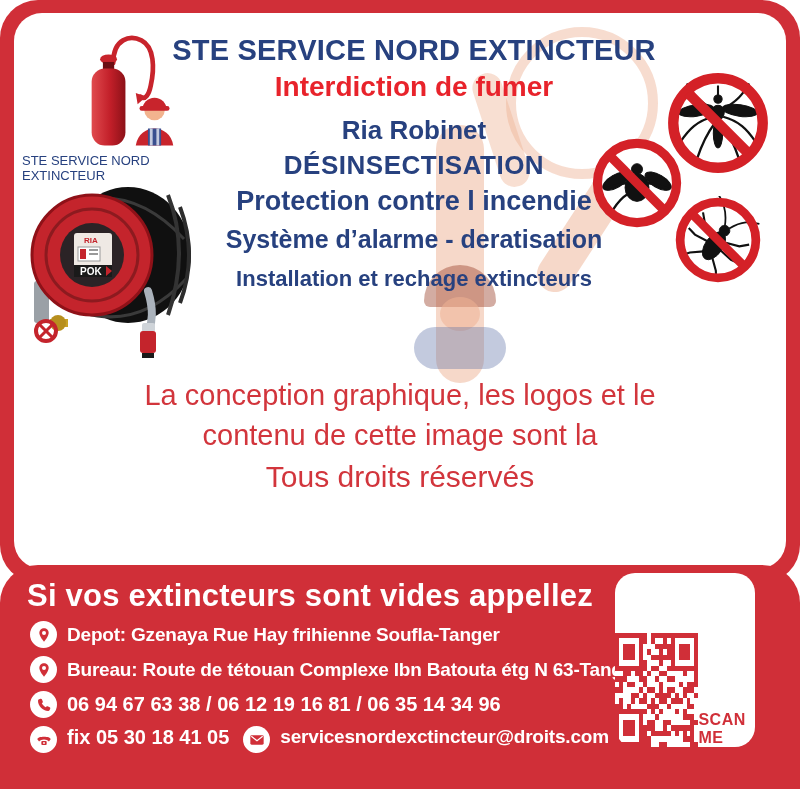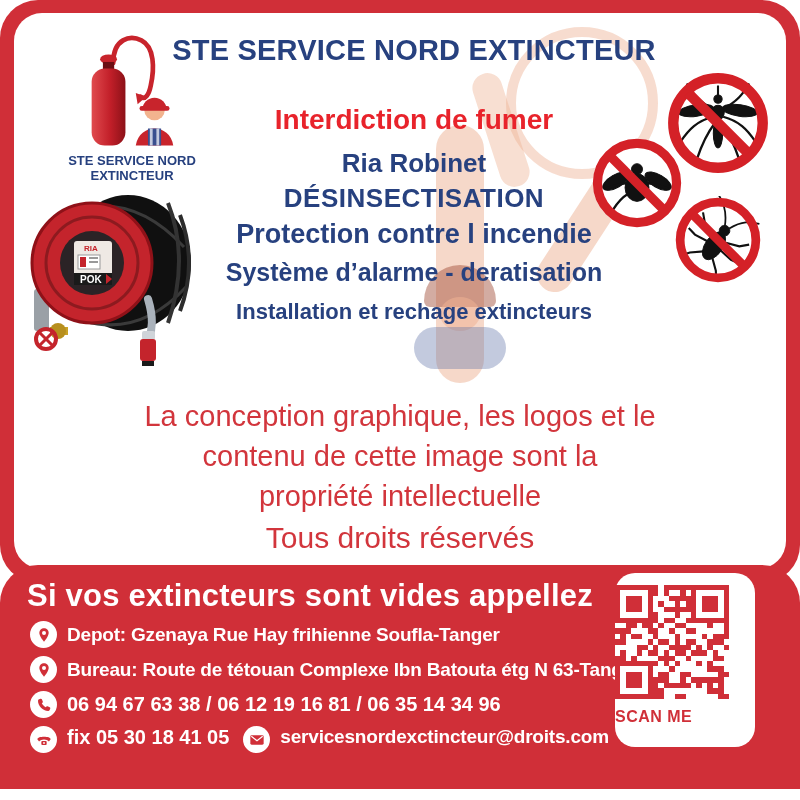--- a/index.html
+++ b/index.html
@@ -22,62 +22,62 @@
   .bg-head{left:492px;top:14px;width:132px;height:132px;border-radius:50%;border:10px solid rgba(238,178,148,.45);}
   .bg-arm1{left:422px;top:112px;width:48px;height:258px;border-radius:26px;background:rgba(238,178,148,.5);}
   .bg-arm2{left:560px;top:118px;width:36px;height:172px;border-radius:20px;background:rgba(238,178,148,.5);transform:rotate(33deg);}
   .bg-arm3{left:472px;top:58px;width:30px;height:118px;border-radius:16px;background:rgba(238,178,148,.42);transform:rotate(-18deg);}
   .bg-helmet{left:410px;top:252px;width:72px;height:42px;border-radius:36px 36px 6px 6px;background:rgba(158,70,48,.45);}
   .bg-face{left:426px;top:284px;width:40px;height:34px;border-radius:50%;background:rgba(238,178,148,.55);}
   .bg-body{left:400px;top:314px;width:92px;height:42px;border-radius:22px;background:rgba(96,116,168,.38);}
 
   
   .logo{position:absolute;left:38px;top:18px;width:160px;height:122px;}
-  .logo-caption{position:absolute;left:18px;top:140px;width:200px;text-align:center;
-    color:var(--navy);font-weight:bold;font-size:13px;line-height:15px;}
-  .reel{position:absolute;left:14px;top:168px;width:170px;height:185px;}
+  .logo-caption{position:absolute;left:8px;top:140px;width:200px;
+    color:var(--navy);font-weight:normal;font-size:13px;line-height:15px;}
+  .reel{position:absolute;left:14px;top:160px;width:170px;height:185px;}
 
   
   .center-col{position:absolute;left:110px;top:18px;width:580px;text-align:center;color:var(--navy);font-weight:bold;}
   .t-ar{font-size:30px;line-height:42px;margin-bottom:2px;}
   .t-co{font-size:29px;line-height:38px;letter-spacing:.2px;}
-  .t-sm{font-size:28px;line-height:36px;color:var(--bright-red);margin-bottom:8px;margin-top:33px;}
+  .t-sm{font-size:28px;line-height:36px;color:var(--bright-red);margin-bottom:8px;}
   .t-s1{font-size:26px;line-height:34px;}
   .t-s2{font-size:26px;line-height:36px;letter-spacing:.5px;}
   .t-s3{font-size:27px;line-height:37px;}
   .t-s4{font-size:25px;line-height:39px;}
   .t-s5{font-size:22px;line-height:39px;}
 
   
   .sign{position:absolute;}
   .sign-mosquito{left:652px;top:58px;width:104px;height:104px;}
   .sign-fly{left:577px;top:124px;width:92px;height:92px;}
   .sign-roach{left:660px;top:183px;width:88px;height:88px;}
 
   
-  .copyright{position:absolute;left:0;top:362px;width:772px;text-align:center;color:var(--copy-red);margin-top:21px;}
+  .copyright{position:absolute;left:0;top:362px;width:772px;text-align:center;color:var(--copy-red);}
   .copyright .line{font-size:29px;line-height:40px;}
   .copyright .bold-line{font-size:30px;line-height:44px;font-weight:normal;}
 
   
   .card-bottom{position:absolute;left:0;top:565px;width:800px;height:224px;background:var(--red);border-radius:38px 38px 0 0;}
   .footer-title{position:absolute;left:20px;top:13px;width:580px;text-align:center;
     color:#fff;font-weight:bold;font-size:31px;letter-spacing:.2px;}
   .footer-rows{position:absolute;left:30px;top:56px;display:flex;flex-direction:column;gap:8px;width:575px;}
   .frow{display:flex;align-items:center;gap:10px;color:#fff;font-weight:bold;}
   .frow .txt{font-size:19px;letter-spacing:-.2px;white-space:nowrap;}
   .frow .txt-num{font-size:20px;white-space:nowrap;}
   .cicon{width:27px;height:27px;border-radius:50%;background:#fff;display:flex;align-items:center;justify-content:center;flex:0 0 27px;}
   .cicon svg{width:16px;height:16px;display:block;}
   .seg{display:flex;gap:10px;}
   .row4{gap:14px;}
 
   
   .qr-box{position:absolute;left:615px;top:8px;width:140px;height:174px;background:#fff;border-radius:20px;
-    display:flex;flex-direction:column;align-items:flex-start;padding-top:12px;box-sizing:border-box;}
+    display:flex;flex-direction:row;align-items:flex-end;padding-top:12px;box-sizing:border-box;}
   #qr-grid{display:grid;grid-template-columns:repeat(21,1fr);grid-template-rows:repeat(21,1fr);width:114px;height:114px;}
   #qr-grid div.on{background:var(--red);}
   .qr-label{margin-top:9px;color:var(--red);font-weight:bold;font-size:16px;letter-spacing:.5px;}
 </style>
 </head>
 <body>
 
 <div class="canvas">
 
   <div class="frame-top"></div>
@@ -224,21 +224,20 @@
           </g>
         </g>
         <circle cx="50" cy="50" r="43" fill="none" stroke="#d42127" stroke-width="10"></circle>
         <line x1="21" y1="21" x2="79" y2="79" stroke="#d42127" stroke-width="10"></line>
       </svg>
     </div>
 
     <div class="copyright">
       <div class="line">La conception graphique, les logos et le</div>
       <div class="line">contenu de cette image sont la</div>
-      <div class="line">propriété intellectuelle</div>
       <div class="bold-line">Tous droits réservés</div>
     </div>
   </div>
 
   <div class="card-bottom">
     <div class="footer-title">Si vos extincteurs sont vides appellez</div>
 
     <div class="footer-rows">
       <div class="frow">
         <span class="cicon">

